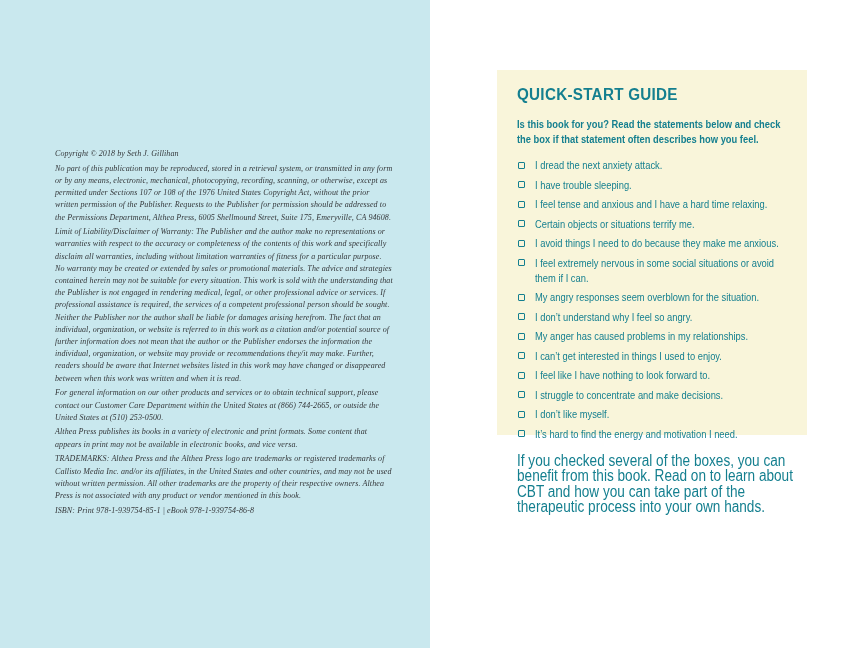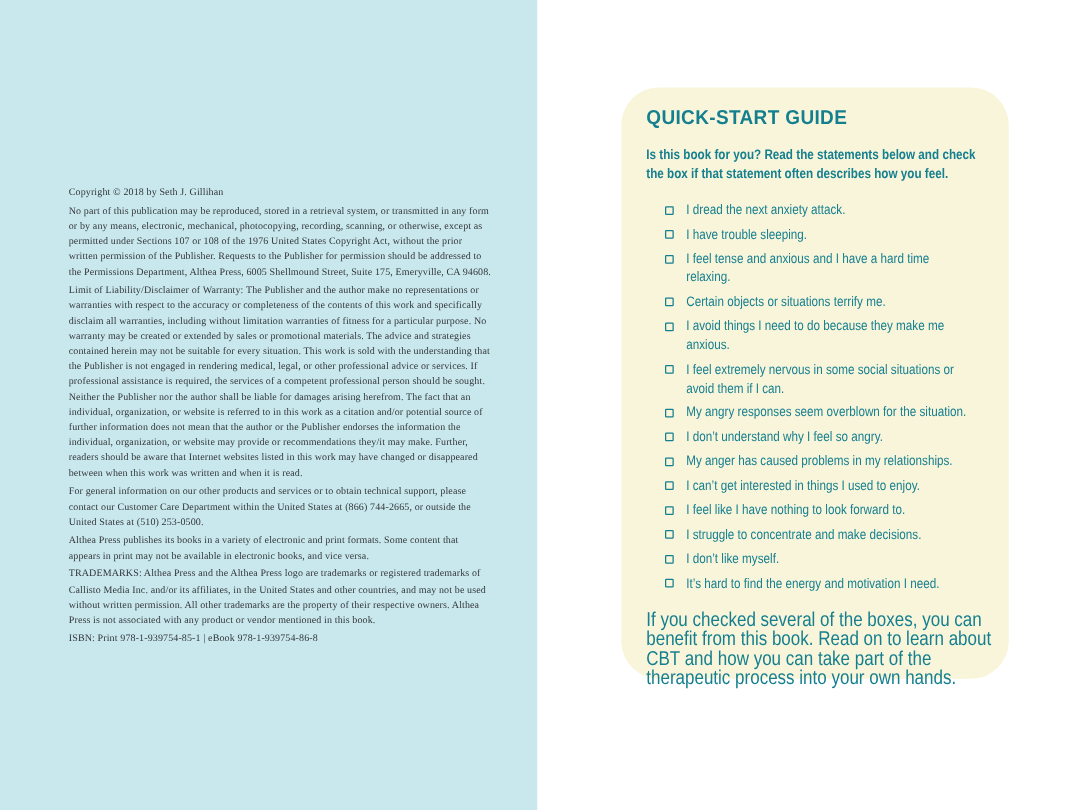--- a/index.html
+++ b/index.html
@@ -11,20 +11,21 @@
     overflow: hidden;
     font-family: "Liberation Sans", sans-serif;
   }
 
   
   .page-left {
     position: absolute;
     left: 0; top: 0;
     width: 430px; height: 648px;
     background: var(--left-page-bg, #c9e8ee);
+    font-style: italic;
   }
   .copyright-block {
     position: absolute;
     left: 55px; top: 148px;
     width: 338px;
     font-family: "Liberation Serif", serif;
     font-size: 8px;
     line-height: 12.2px;
     color: var(--left-text, #333639);
     letter-spacing: 0.1px;
@@ -34,26 +35,25 @@
   
   .page-right {
     position: absolute;
     left: 430px; top: 0;
     width: 434px; height: 648px;
     background: var(--right-page-bg, #ffffff);
   }
   .panel {
     position: absolute;
     left: 67px; top: 70px;
-    width: 310px; height: 473px;
+    width: 310px; height: 365px;
     box-sizing: border-box;
     background: var(--panel-bg, #f9f5da);
     padding: 16px 12px 0 20px;
     color: var(--teal, #147f8f);
-    border-radius: 30px;
   }
   .panel-title {
     margin: 0 0 13px 0;
     font-size: 16px;
     font-weight: bold;
     letter-spacing: 0.3px;
     white-space: nowrap;
     transform: scaleX(0.95);
     transform-origin: left center;
     color: var(--teal, #147f8f);
@@ -66,21 +66,21 @@
     transform-origin: left top;
   }
   .panel-intro {
     font-size: 11px;
     line-height: 15px;
     margin: 0 0 11px 0;
     font-weight: bold;
   }
   .checklist {
     list-style: none;
-    margin: 14px; padding: 0;
+    margin: 0; padding: 0;
   }
   .checklist li {
     position: relative;
     padding-left: 18px;
     margin-bottom: 4.5px;
     font-size: 11px;
     line-height: 15px;
   }
   .checkbox {
     position: absolute;

